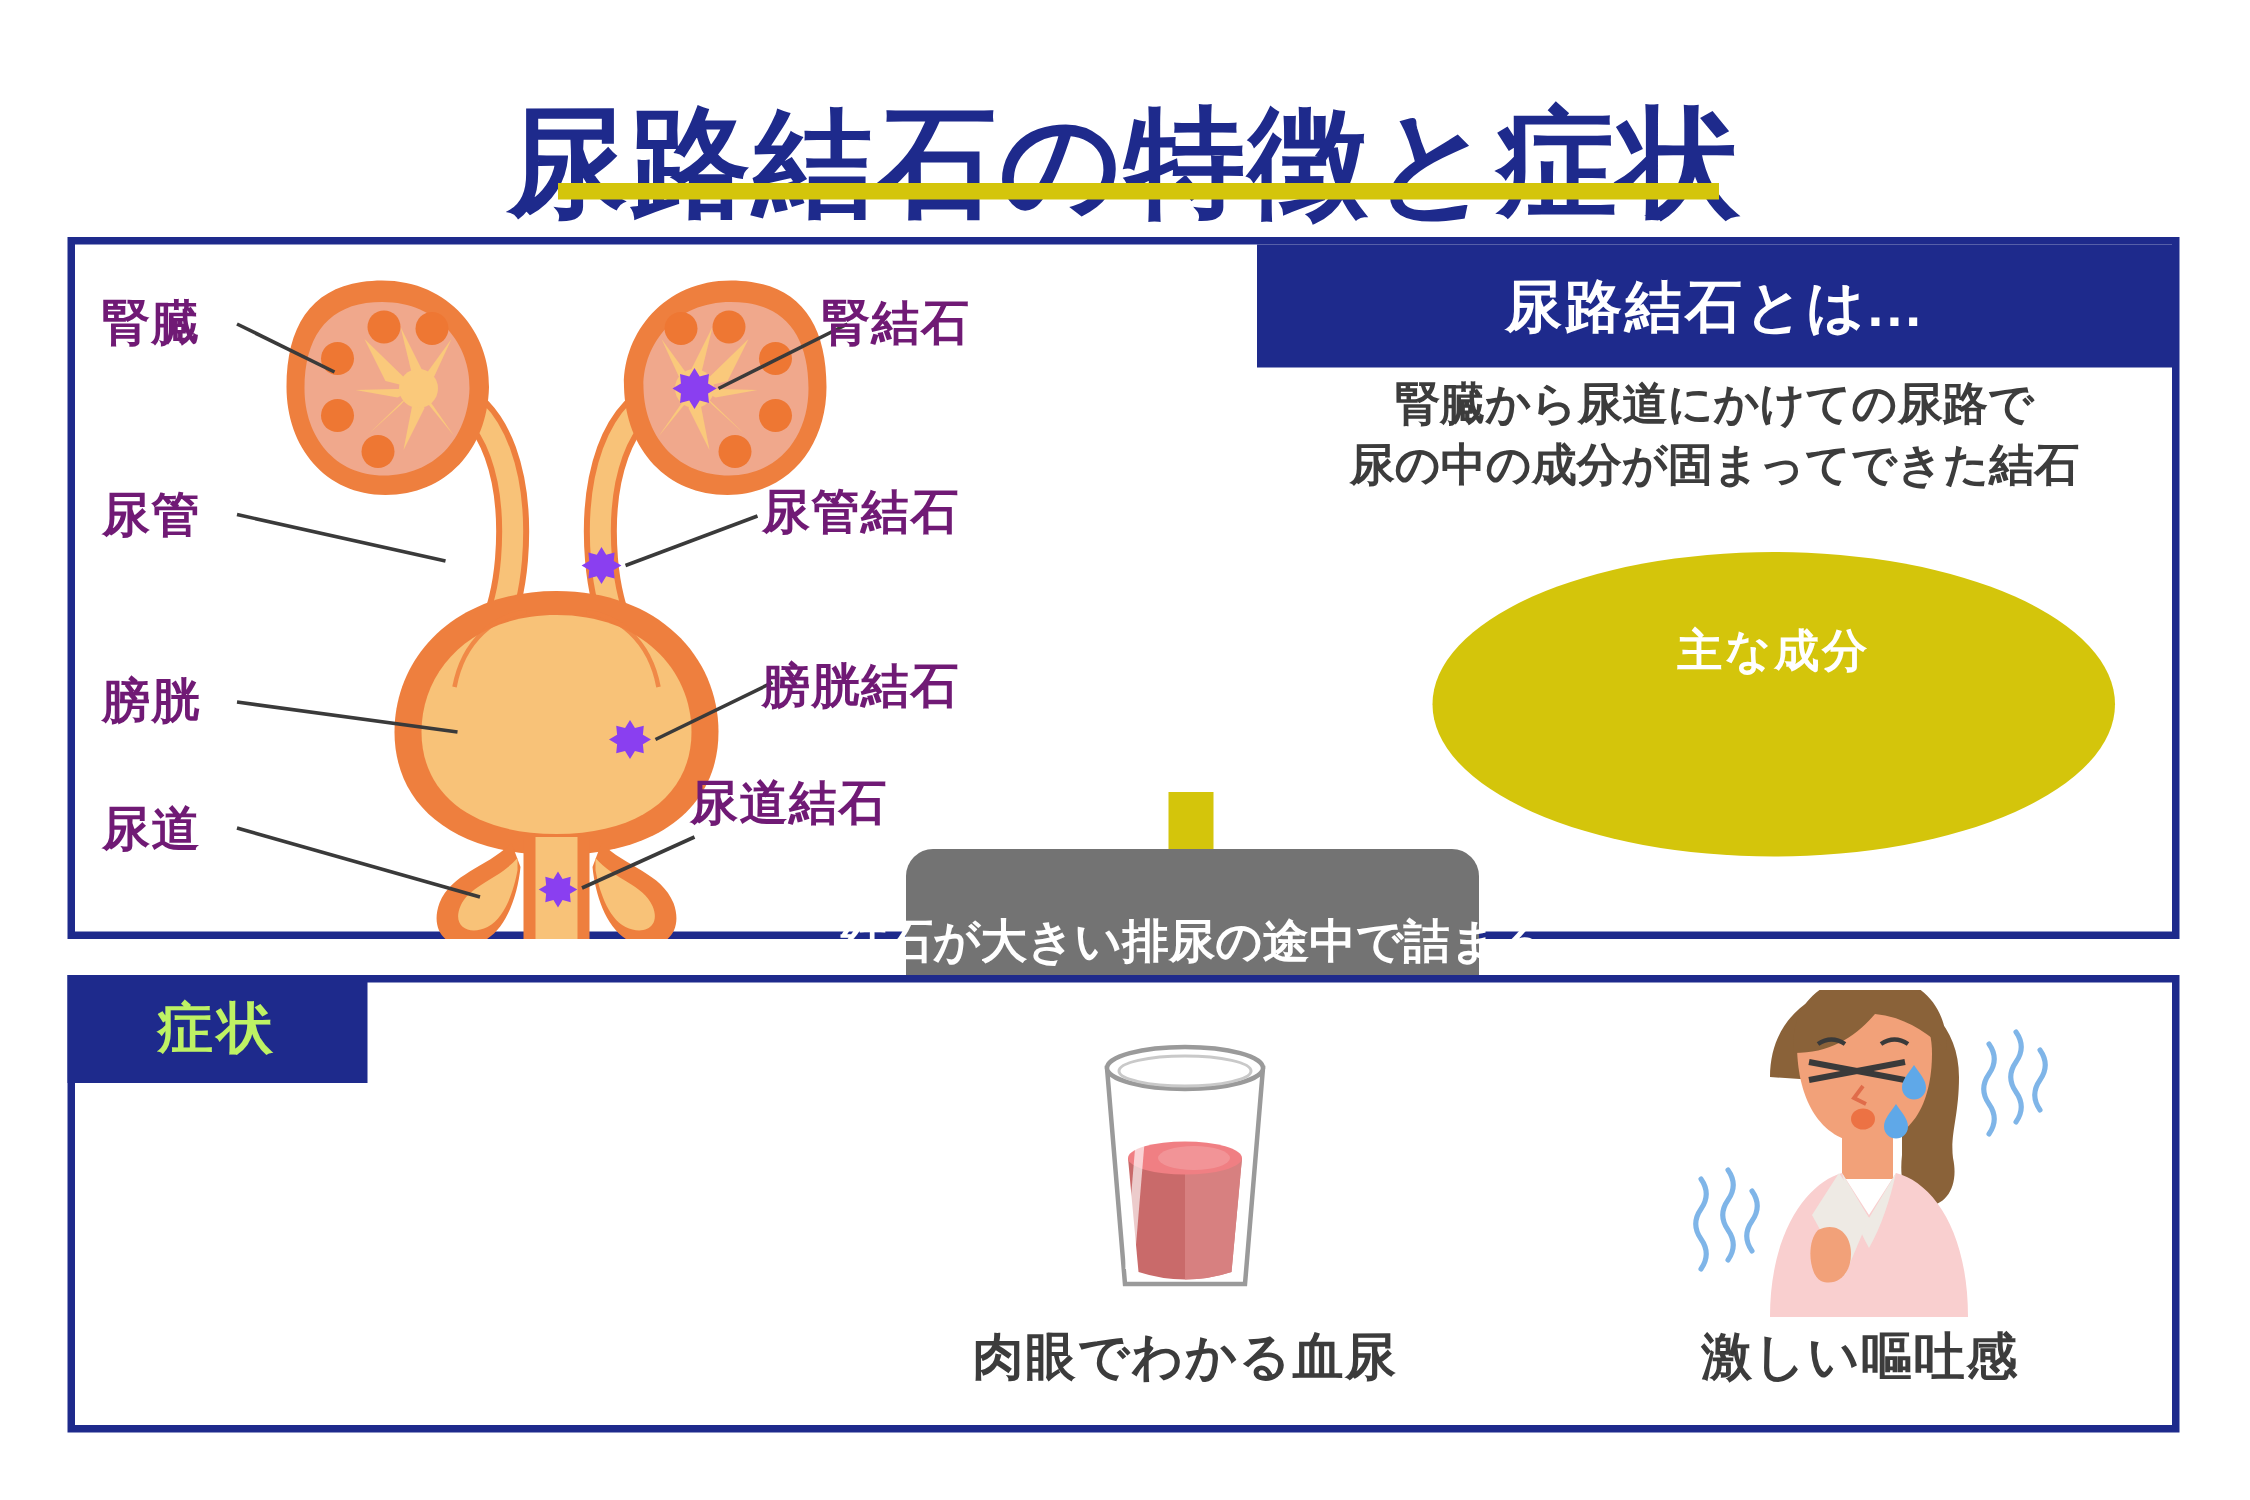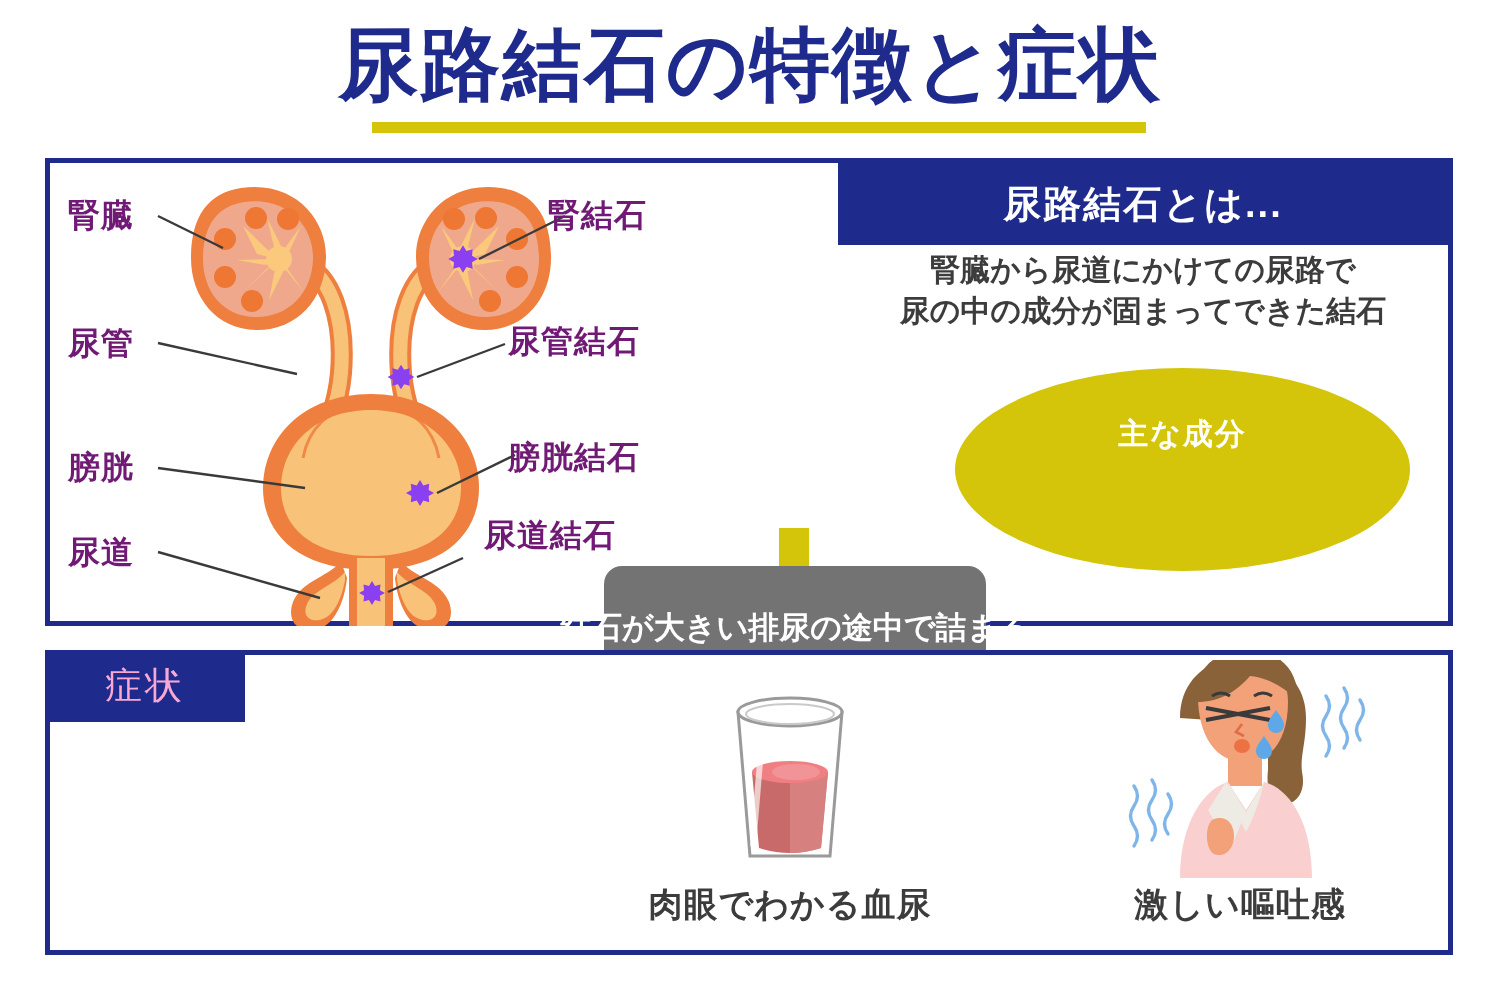--- a/index.html
+++ b/index.html
@@ -15,20 +15,21 @@
   
   #title-block{position:absolute;left:0;top:22px;width:1500px;text-align:center;}
   #title-text{
     font-family:"DejaVu Serif","Liberation Serif",serif;
     font-weight:bold;
     font-size:80px;
     letter-spacing:2px;
     color:#1e2a8c;
     line-height:1.05;
     white-space:nowrap;
+    margin-top:44px;
   }
   #title-underline{
     position:absolute;left:372px;top:122px;width:774px;height:11px;
     background:#d4c50b;
   }
 
   
   .panel{
     position:absolute;
     border:5px solid #1e2a8c;
@@ -100,21 +101,21 @@
   }
   #flow-badge div{
     color:#ffffff;font-size:31px;font-weight:bold;line-height:1.3;white-space:nowrap;
   }
 
   
   #symptom-badge{
     position:absolute;left:45px;top:650px;width:200px;height:72px;
     background:#1e2a8c;display:flex;align-items:center;justify-content:center;
   }
-  #symptom-badge-text{color:#f9a8d4;font-size:37px;font-weight:normal;letter-spacing:3px;}
+  #symptom-badge-text{color:#bef264;font-size:37px;font-weight:bold;letter-spacing:3px;}
 
   .symptom{
     position:absolute;top:660px;width:420px;height:285px;
   }
   .symptom-art{position:absolute;left:0;top:0;width:420px;height:218px;}
   .symptom-caption{
     position:absolute;left:0;top:222px;width:420px;text-align:center;
     font-size:34px;font-weight:bold;color:#3c3c3c;letter-spacing:1px;white-space:nowrap;
   }
   #symptom-1{left:110px;}
@@ -246,21 +247,21 @@
   </svg>
 
   <div class="anno" style="left:68px;top:194px;">腎臓</div>
   <div class="anno" style="left:68px;top:322px;">尿管</div>
   <div class="anno" style="left:68px;top:446px;">膀胱</div>
   <div class="anno" style="left:68px;top:531px;">尿道</div>
 
   <div class="anno" style="left:548px;top:194px;">腎結石</div>
   <div class="anno" style="left:508px;top:320px;">尿管結石</div>
   <div class="anno" style="left:508px;top:436px;">膀胱結石</div>
-  <div class="anno" style="left:460px;top:514px;margin-left:24px;">尿道結石</div>
+  <div class="anno" style="left:460px;top:514px;">尿道結石</div>
 
   <div id="info-header">
     <span id="info-header-text">尿路結石とは...</span>
   </div>
 
   <div id="info-body">
     <div>腎臓から尿道にかけての尿路で</div>
     <div>尿の中の成分が固まってできた結石</div>
   </div>
 

